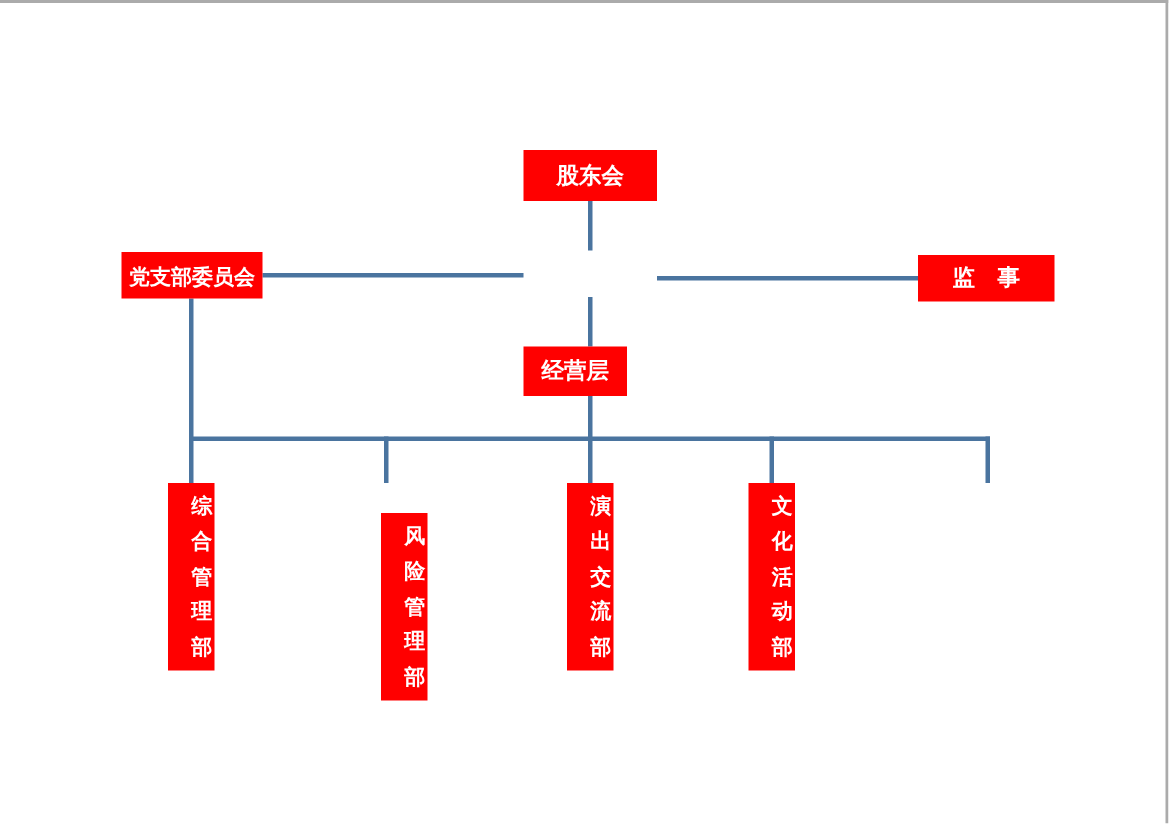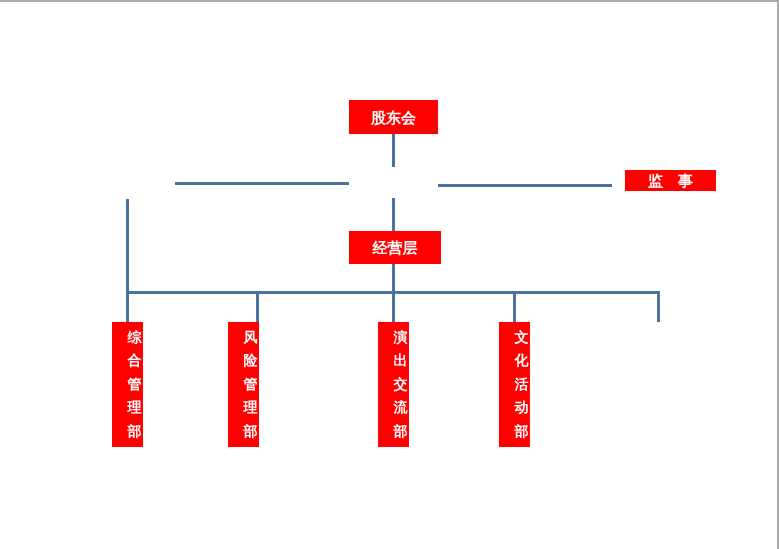--- a/index.html
+++ b/index.html
@@ -51,24 +51,24 @@
     text-align: center;
   }
   .line {
     position: absolute;
     background: var(--connector, #4a749f);
   }
   
   #n-shareholders { left: 349px; top: 98px;  width: 89px; height: 34px; }
   #n-party        { left: 81px;  top: 166px; width: 94px; height: 31px; font-size: 14px; }
   #n-board        { left: 349px; top: 165px; width: 89px; height: 31px; }
-  #n-supervisor   { left: 612px; top: 168px; width: 91px; height: 21px; margin-left: 13px; }
-  #n-management   { left: 349px; top: 229px; width: 92px; height: 33px; }
+  #n-supervisor   { left: 612px; top: 168px; width: 91px; height: 31px; }
+  #n-management   { left: 349px; top: 229px; width: 69px; height: 33px; }
   #n-dept0 { left: 112px; }
-  #n-dept1 { left: 228px; }
+  #n-dept1 { left: 254px; margin-top: 20px; }
   #n-dept2 { left: 378px; }
   #n-dept3 { left: 499px; justify-content: center; }
   #n-dept4 { left: 643px; }
   
   #l-sh-board    { left: 392px; top: 132px; width: 3px;   height: 33px; }
   #l-board-mgmt  { left: 392px; top: 196px; width: 3px;   height: 33px; }
   #l-party-board { left: 175px; top: 180px; width: 174px; height: 3px; }
   #l-board-sup   { left: 438px; top: 182px; width: 174px; height: 3px; }
   #l-party-down  { left: 126px; top: 197px; width: 3px;   height: 123px; }
   #l-mgmt-down   { left: 392px; top: 262px; width: 3px;   height: 58px; }
@@ -88,20 +88,21 @@
   <div class="line" id="l-board-sup"></div>
   <div class="line" id="l-party-down"></div>
   <div class="line" id="l-mgmt-down"></div>
   <div class="line" id="l-bus"></div>
   <div class="line" id="l-drop1"></div>
   <div class="line" id="l-drop3"></div>
   <div class="line" id="l-drop4"></div>
 
   <div class="node hnode" id="n-shareholders">股东会</div>
 
+  <div class="node hnode" id="n-party">党支部委员会</div>
 
 
   <div class="node hnode" id="n-supervisor">监　事</div>
 
   <div class="node hnode" id="n-management">经营层</div>
 
   <div class="node vnode" id="n-dept0">
     <span class="vtext">综合管理部</span>
   </div>
   <div class="node vnode" id="n-dept1">

